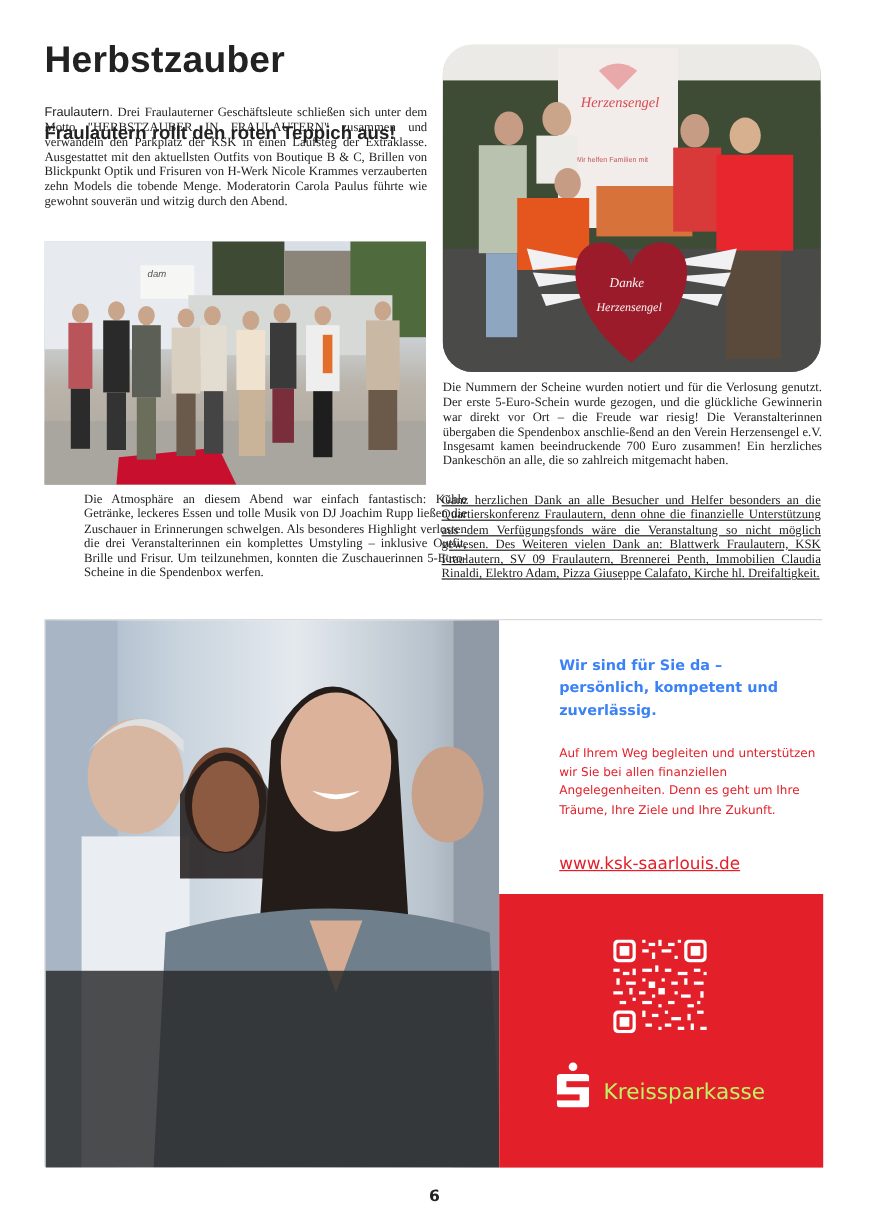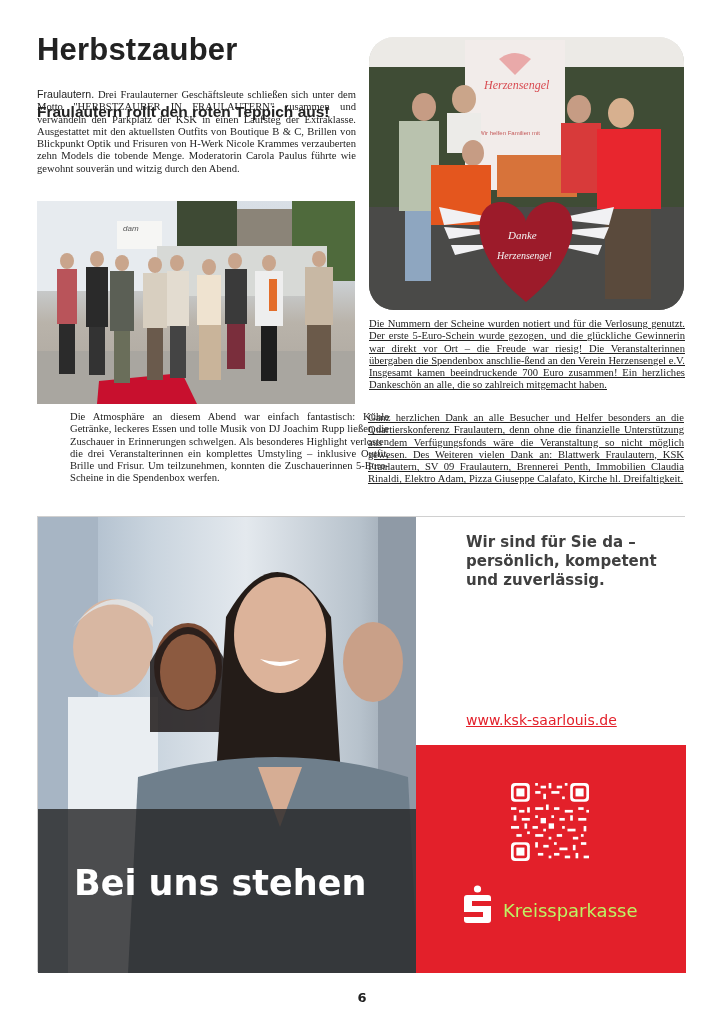--- a/index.html
+++ b/index.html
@@ -13,41 +13,41 @@
     font-size: 31px; line-height: 34px; color: #222; letter-spacing: 0.2px; }
   .subhead { position: absolute; left: 37px; top: 66px; font-family: "Liberation Sans", sans-serif;
     font-size: 15.5px; line-height: 19px; color: #222; margin-top: 36px; }
 
   .col-text { position: absolute; font-size: 10.6px; line-height: 12.3px; text-align: justify;
     hyphens: manual; color: #222; }
   .col-text .lead { font-family: "Liberation Sans", sans-serif; font-weight: normal; }
 
   #p1 { left: 37px; top: 88px; width: 319px; }
   #p2 { left: 37px; top: 411px; width: 319px; margin-left: 33px; }
-  #p3 { left: 369px; top: 318px; width: 316px; text-decoration: underline; }
+  #p3 { left: 369px; top: 318px; width: 316px; }
   #p4 { left: 368px; top: 412px; width: 316px; text-decoration: underline; }
 
   
   .photo { position: absolute; overflow: hidden; }
   #photo-models { left: 37px; top: 201px; width: 318px; height: 203px;
     background: linear-gradient(180deg, #d9dfe6 0%, #cfd6dc 35%, #b9b3aa 60%, #aaa49c 100%); font-style: italic; }
   #photo-donation { left: 369px; top: 37px; width: 315px; height: 273px;
     background: linear-gradient(180deg, #e8e8e6 0%, #4c5a3e 30%, #3d4836 60%, #5a5a58 100%); border-radius: 25px; }
 
   
   .ad { position: absolute; left: 37px; top: 516px; width: 648px; height: 456px; border: 1px solid #d0d0d0; }
   .ad-photo { position: absolute; left: 0; top: 0; width: 378px; height: 456px; overflow: hidden;
     background: linear-gradient(90deg, #9fb0c2 0%, #c9d4de 30%, #e4e9ee 55%, #b7c2cc 85%, #8f9aa6 100%); }
   .ad-overlay { position: absolute; left: 0; top: 292px; width: 378px; height: 164px;
     background: rgba(40,40,42,0.82); }
   .ad-slogan { position: absolute; left: 36px; top: 345px; width: 340px; font-family: "DejaVu Sans", sans-serif;
     font-weight: bold; font-size: 35px; line-height: 42px; color: #ffffff; }
   .ad-white { position: absolute; left: 378px; top: 0; width: 270px; height: 228px; background: #ffffff; }
-  .ad-claim { position: absolute; left: 50px; top: 16px; width: 210px; font-family: "DejaVu Sans", sans-serif;
-    font-weight: bold; font-size: 15px; line-height: 19px; color: #404040; }
+  .ad-claim { position: absolute; left: 50px; top: 28px; width: 210px; font-family: "DejaVu Sans", sans-serif;
+    font-weight: bold; font-size: 12px; line-height: 19px; color: #3b82f6; }
   .ad-body { position: absolute; left: 50px; top: 104px; width: 215px; font-family: "DejaVu Sans", sans-serif;
     font-size: 10px; line-height: 15.5px; color: #e3202a; }
   .ad-url { position: absolute; left: 50px; top: 196px; font-family: "DejaVu Sans", sans-serif;
     font-size: 14px; line-height: 14px; color: #e3202a; text-decoration: underline; }
   .ad-red { position: absolute; left: 378px; top: 228px; width: 270px; height: 228px; background: #e3202a; }
   .qr { position: absolute; left: 95px; top: 38px; width: 78px; height: 78px; }
   .brand { position: absolute; left: 48px; top: 140px; width: 210px; height: 60px; }
   .brand-logo { position: absolute; left: 0; top: 0; width: 27px; height: 38px; }
   .brand-name { position: absolute; left: 39px; top: 14px; font-family: "DejaVu Sans", sans-serif;
     font-size: 18px; line-height: 24px; color: #bef264; }
@@ -163,26 +163,26 @@
         <ellipse cx="150" cy="155" rx="28" ry="38" fill="#8c5a40"></ellipse>
         <ellipse cx="335" cy="145" rx="30" ry="40" fill="#c9a088"></ellipse>
         <path d="M188 100 q50 -90 105 0 l10 160 l-125 0 z" fill="#241c18"></path>
         <ellipse cx="242" cy="118" rx="46" ry="58" fill="#dcb39a"></ellipse>
         <path d="M222 142 q20 14 40 0 q-20 6 -40 0 z" fill="#ffffff"></path>
         <path d="M100 260 q140 -40 270 0 l10 196 l-290 0 z" fill="#6f7f8c"></path>
         <path d="M220 250 l22 60 l22 -60 z" fill="#d6ad94"></path>
       </svg>
       <div class="ad-overlay"></div>
       <div class="ad-slogan">
-        <div>Bei uns stehen</div>
       </div>
     </div>
 
     <div class="ad-white">
       <div class="ad-claim">Wir sind für Sie da – persönlich, kompetent und zuverlässig.</div>
+      <div class="ad-body">Auf Ihrem Weg begleiten und unterstützen wir Sie bei allen finanziellen Angelegenheiten. Denn es geht um Ihre Träume, Ihre Ziele und Ihre Zukunft.</div>
       <div class="ad-url">www.ksk-saarlouis.de</div>
     </div>
 
     <div class="ad-red">
       <svg class="qr" viewBox="0 0 29 29">
         <g fill="#ffffff">
           <rect x="0" y="0" width="7" height="7" rx="1.5"></rect>
             <rect x="1" y="1" width="5" height="5" rx="1" fill="#e3202a"></rect>
             <rect x="2" y="2" width="3" height="3"></rect>
           <rect x="22" y="0" width="7" height="7" rx="1.5"></rect>

